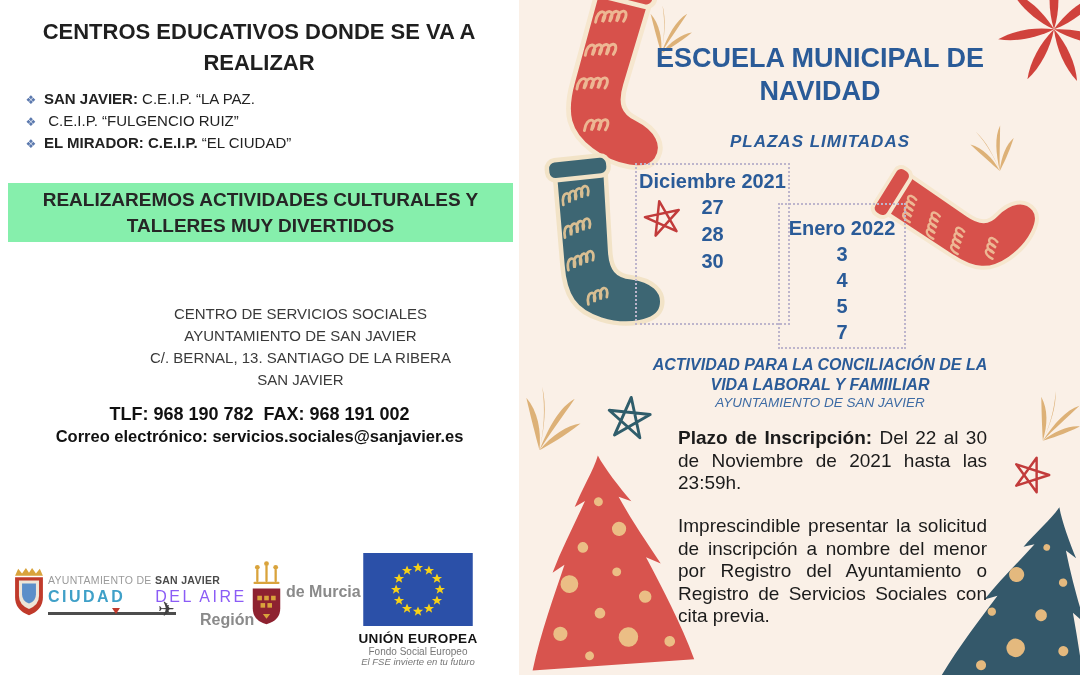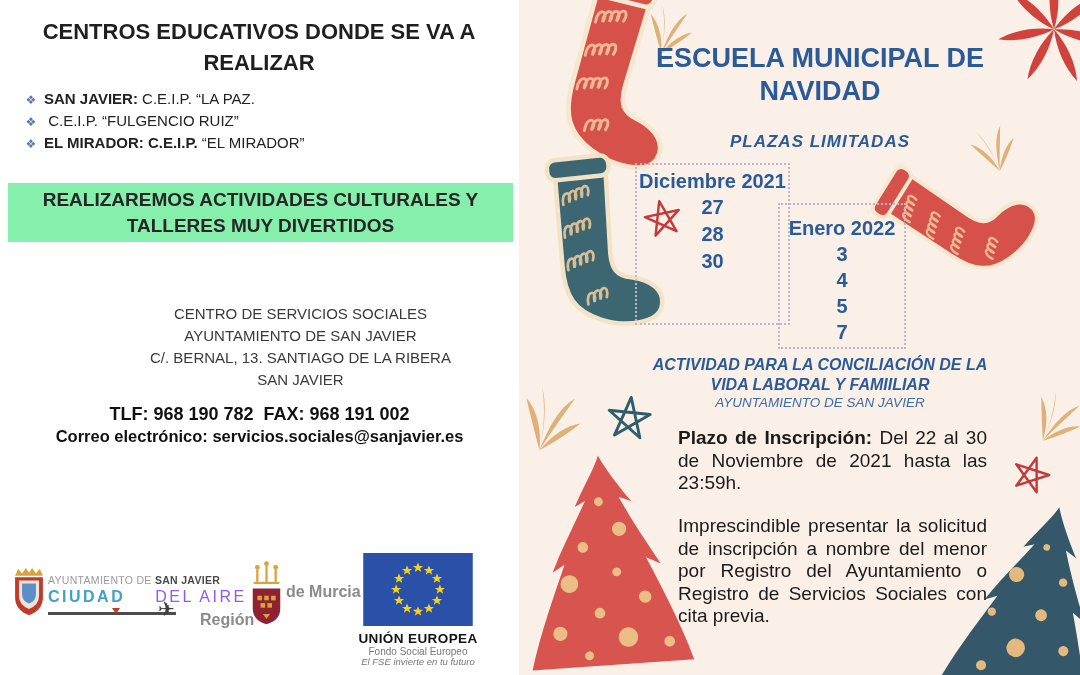--- a/index.html
+++ b/index.html
@@ -201,21 +201,21 @@
       <span class="lead">SAN JAVIER:</span>
       <span class="rest"> C.E.I.P. “LA PAZ.</span>
     </div>
     <div class="center-row">
       <span class="bullet">❖</span>
       <span class="rest"> C.E.I.P. “FULGENCIO RUIZ”</span>
     </div>
     <div class="center-row">
       <span class="bullet">❖</span>
       <span class="lead">EL MIRADOR: C.E.I.P.</span>
-      <span class="rest"> “EL MIRADOR”</span>
+      <span class="rest"> “EL CIUDAD”</span>
     </div>
   </div>
 
   <div class="abs banner">
     <div class="banner-inner">
       <div>REALIZAREMOS ACTIVIDADES CULTURALES Y</div>
       <div>TALLERES MUY DIVERTIDOS</div>
     </div>
   </div>
 

